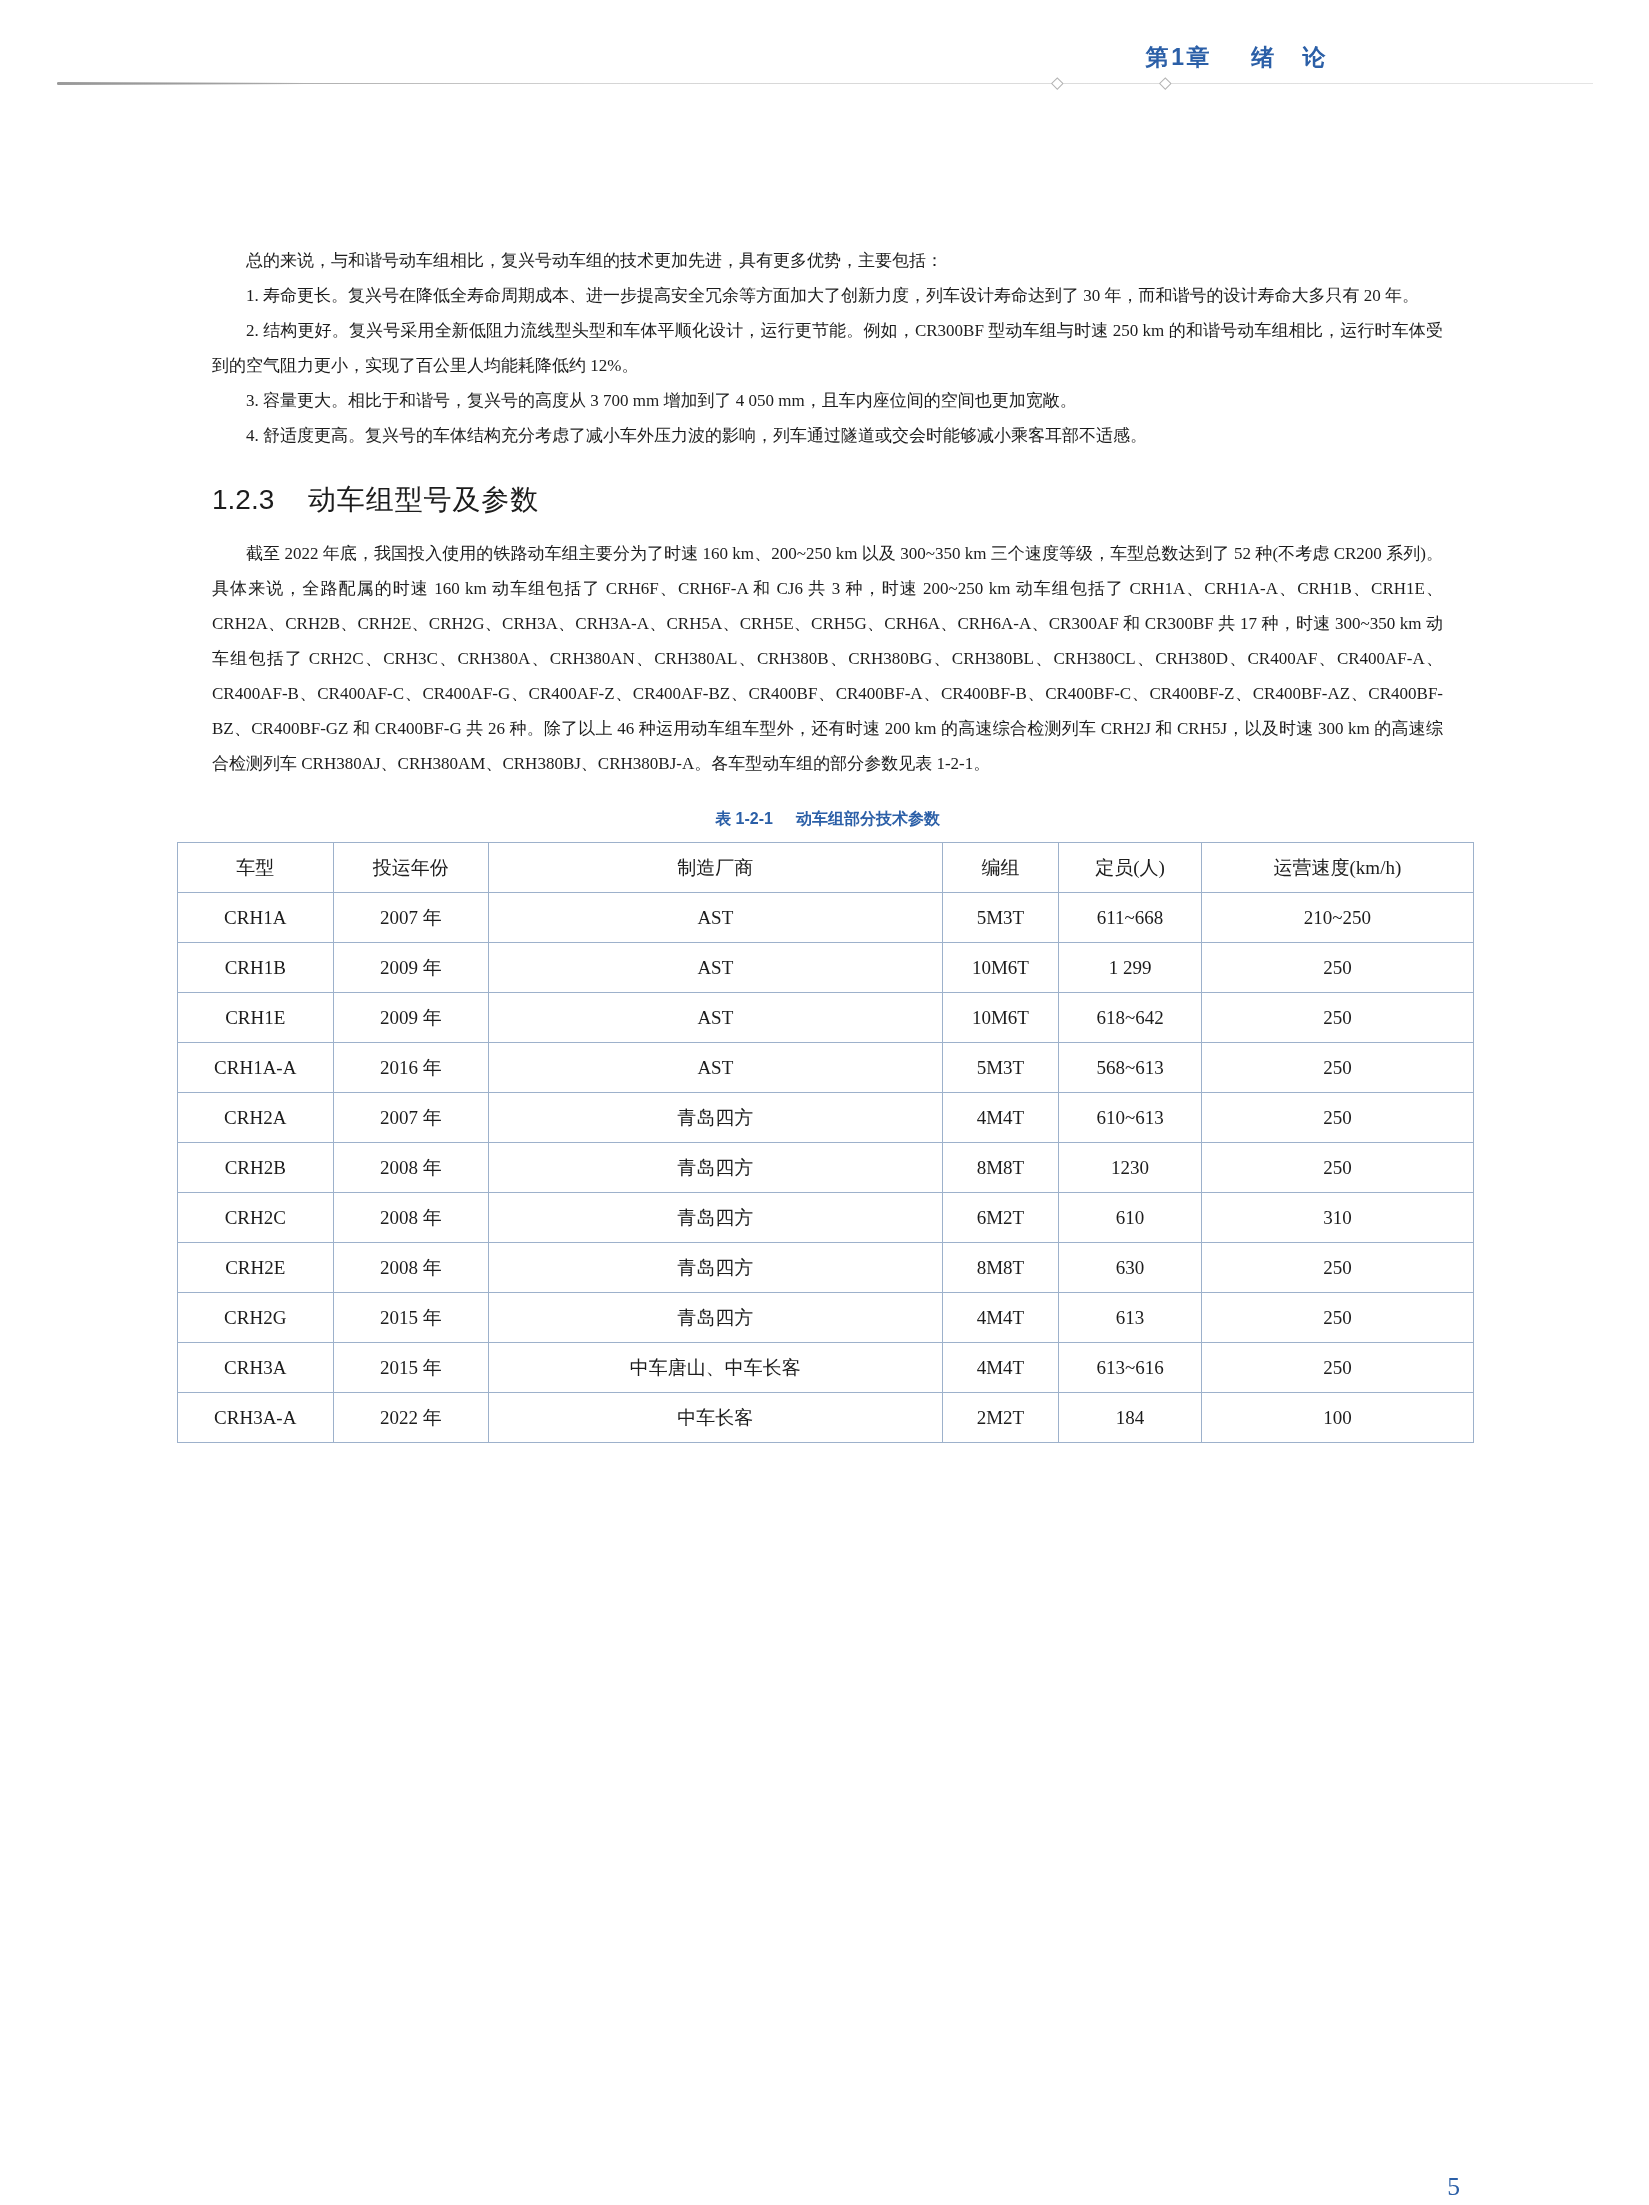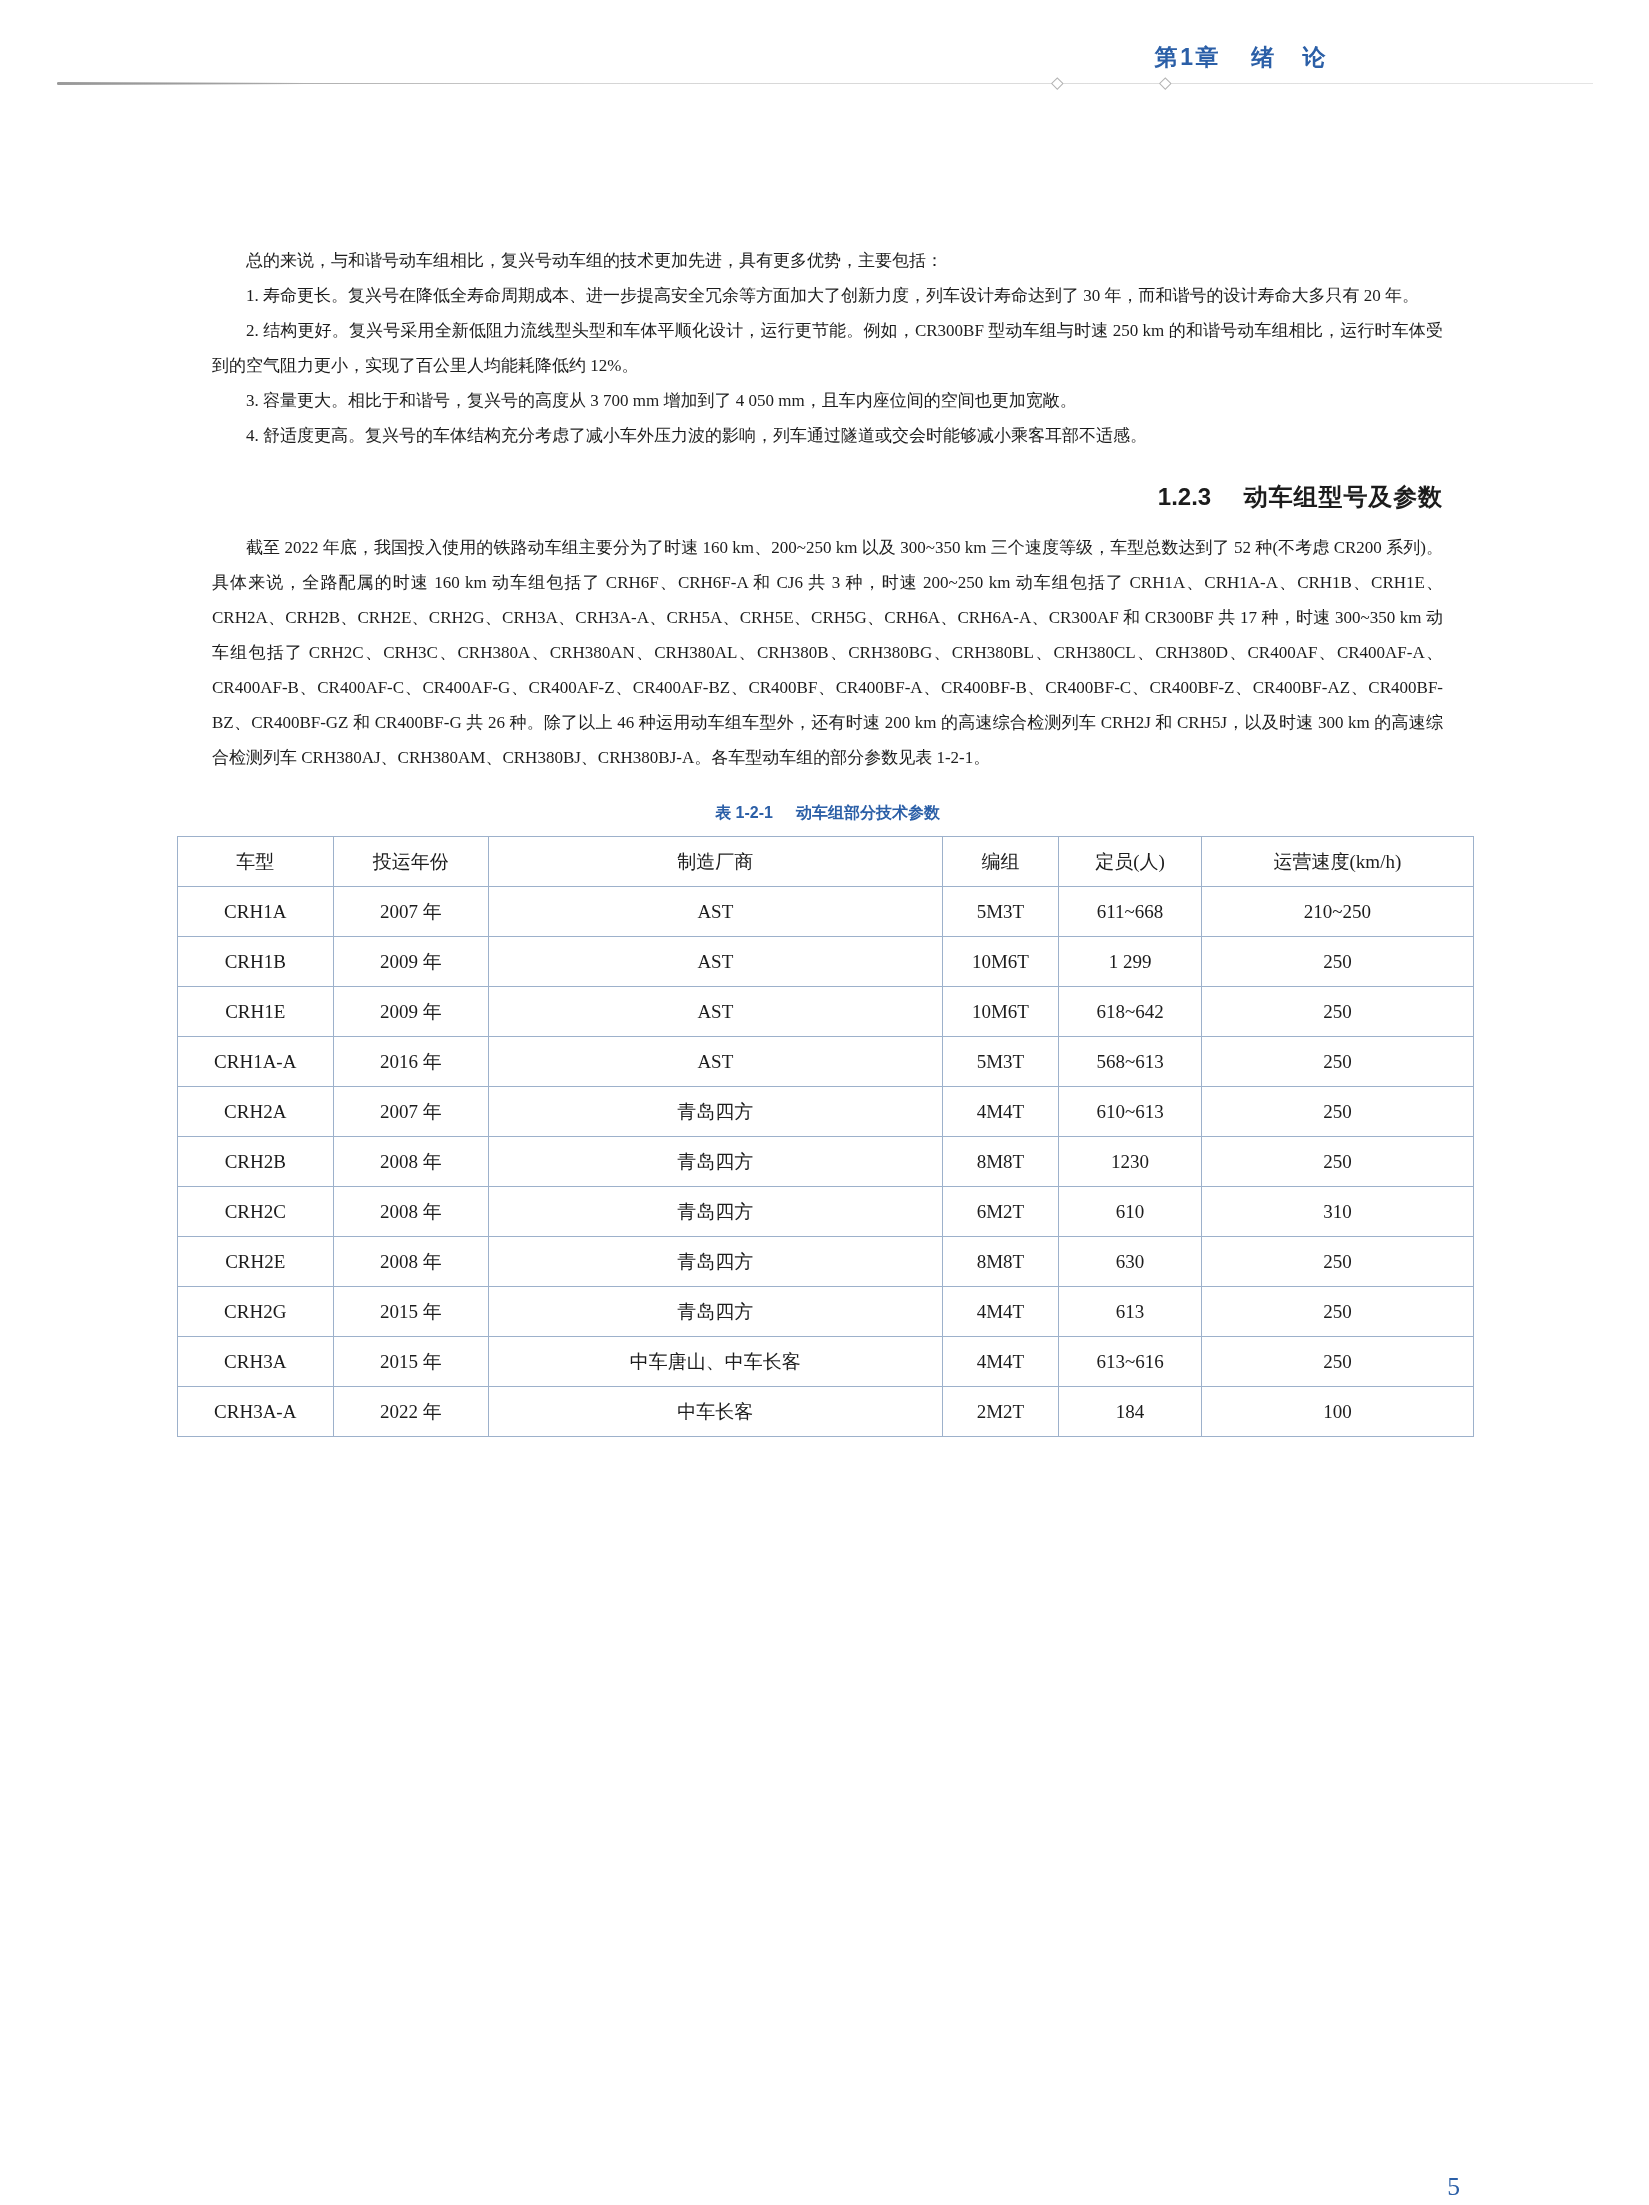--- a/index.html
+++ b/index.html
@@ -18,21 +18,21 @@
     font-family:"Liberation Serif", serif;
   }
   
   .page-header{position:relative;height:84px;margin:0 57px;}
   .chapter-heading{
     position:absolute;right:265px;bottom:10.6px;
     font-family:"Liberation Sans", sans-serif;
     font-weight:bold;font-size:23px;color:var(--accent);
     letter-spacing:2.6px;white-space:nowrap;
   }
-  .chapter-heading .num{margin-right:21px;}
+  .chapter-heading .num{margin-right:30px;}
   .header-rule{
     position:absolute;left:0;right:0;bottom:0;height:0.9px;
     background:linear-gradient(to right,#8f8f8f,#d5d5d5 35%,#e4e4e4);
   }
   .header-rule-accent{
     position:absolute;left:0;bottom:-0.9px;width:247px;height:2.6px;
     background:linear-gradient(to right,#9a9a9a,rgba(170,170,170,0));
     border-radius:1.3px;
   }
   .diamond{
@@ -45,23 +45,22 @@
   .content{margin:0 207px 0 212px;}
   .para{
     font-size:17px;line-height:35px;margin:0;
     text-align:justify;text-indent:2em;
     word-break:break-word;
   }
   .para.first{margin-top:159px;}
   .section-heading{
     margin:28px 0 17px;
     font-family:"Liberation Sans", sans-serif;
-    font-size:24px;font-weight:bold;color:var(--ink);
+    font-size:28px;font-weight:normal;color:var(--ink);
     letter-spacing:0.9px;
-    text-align:right;
   }
   .section-heading .num{margin-right:25px;letter-spacing:0;}
   
   .table-caption{
     margin:28px 0 12.3px;text-align:center;
     font-family:"Liberation Sans", sans-serif;
     font-size:16px;font-weight:bold;color:var(--accent);
   }
   .table-caption .label{margin-right:18.5px;}
   .spec-table{

